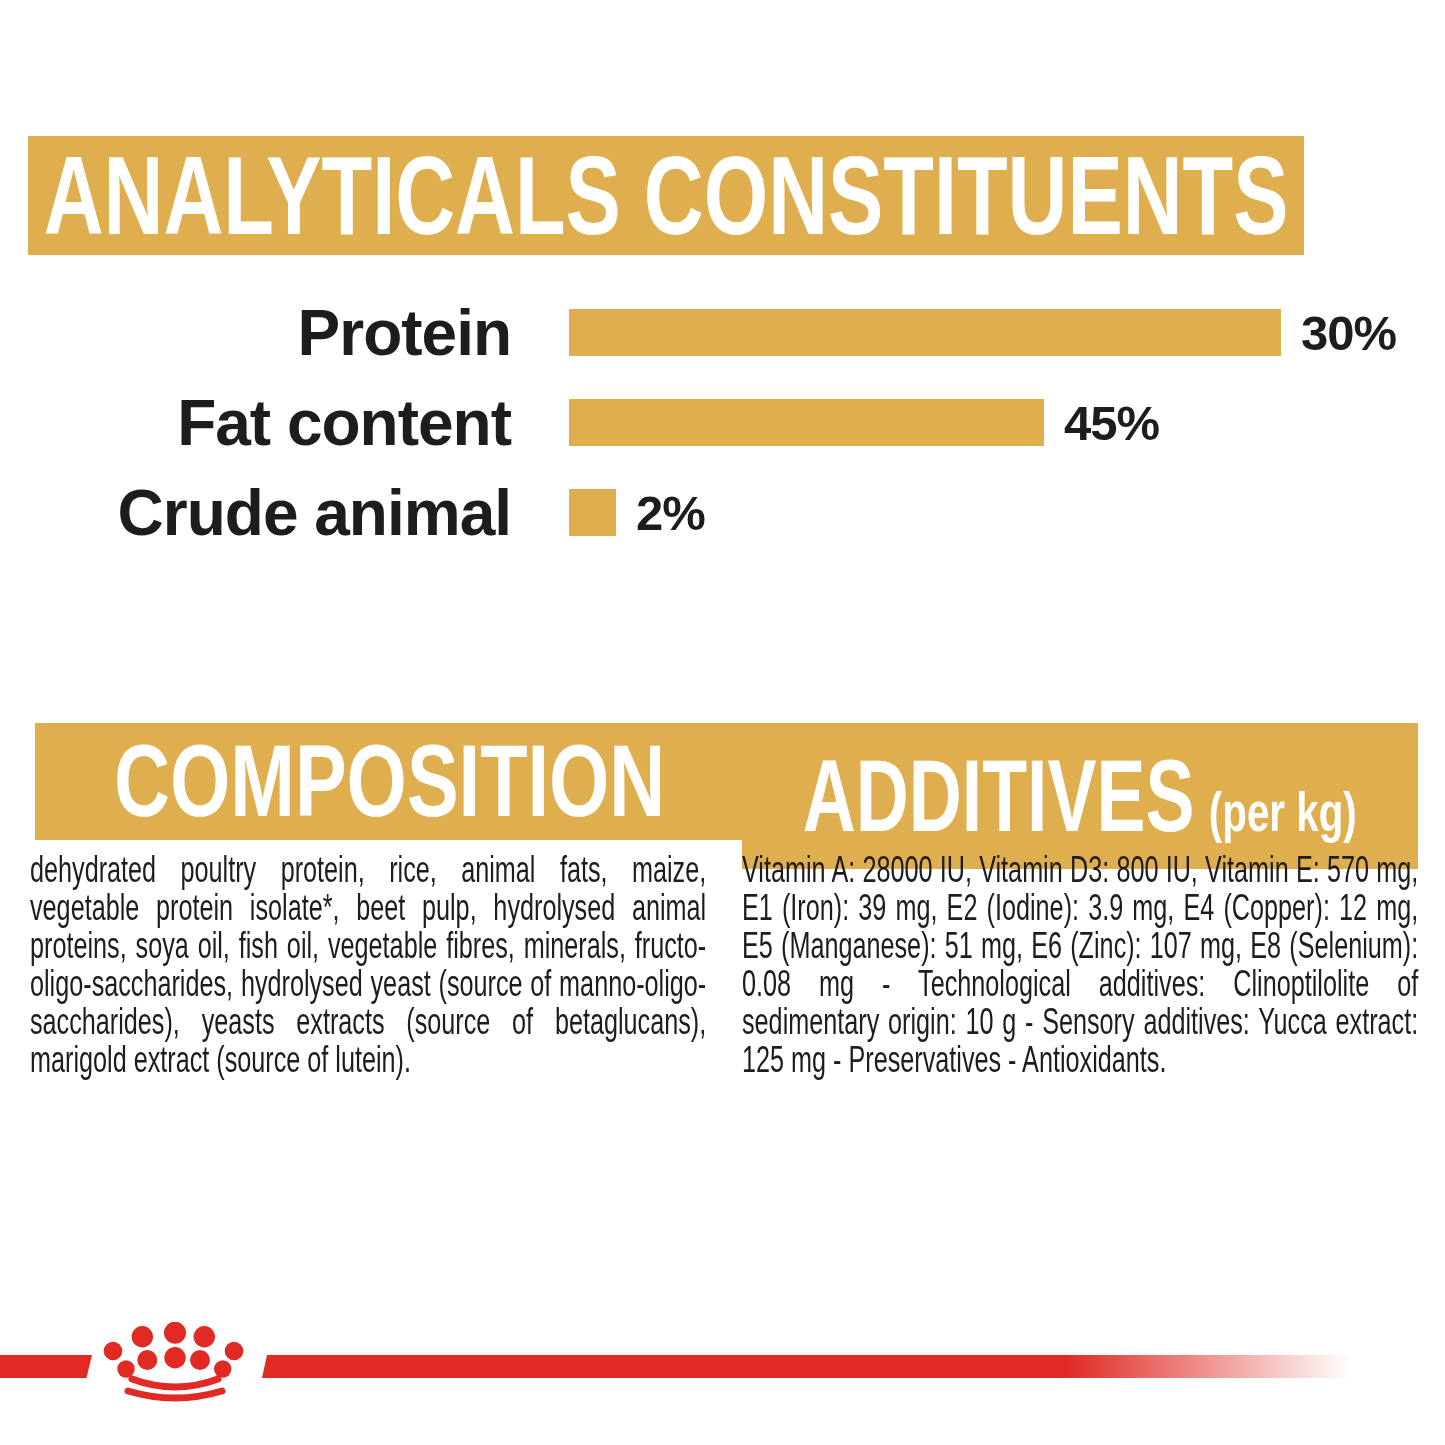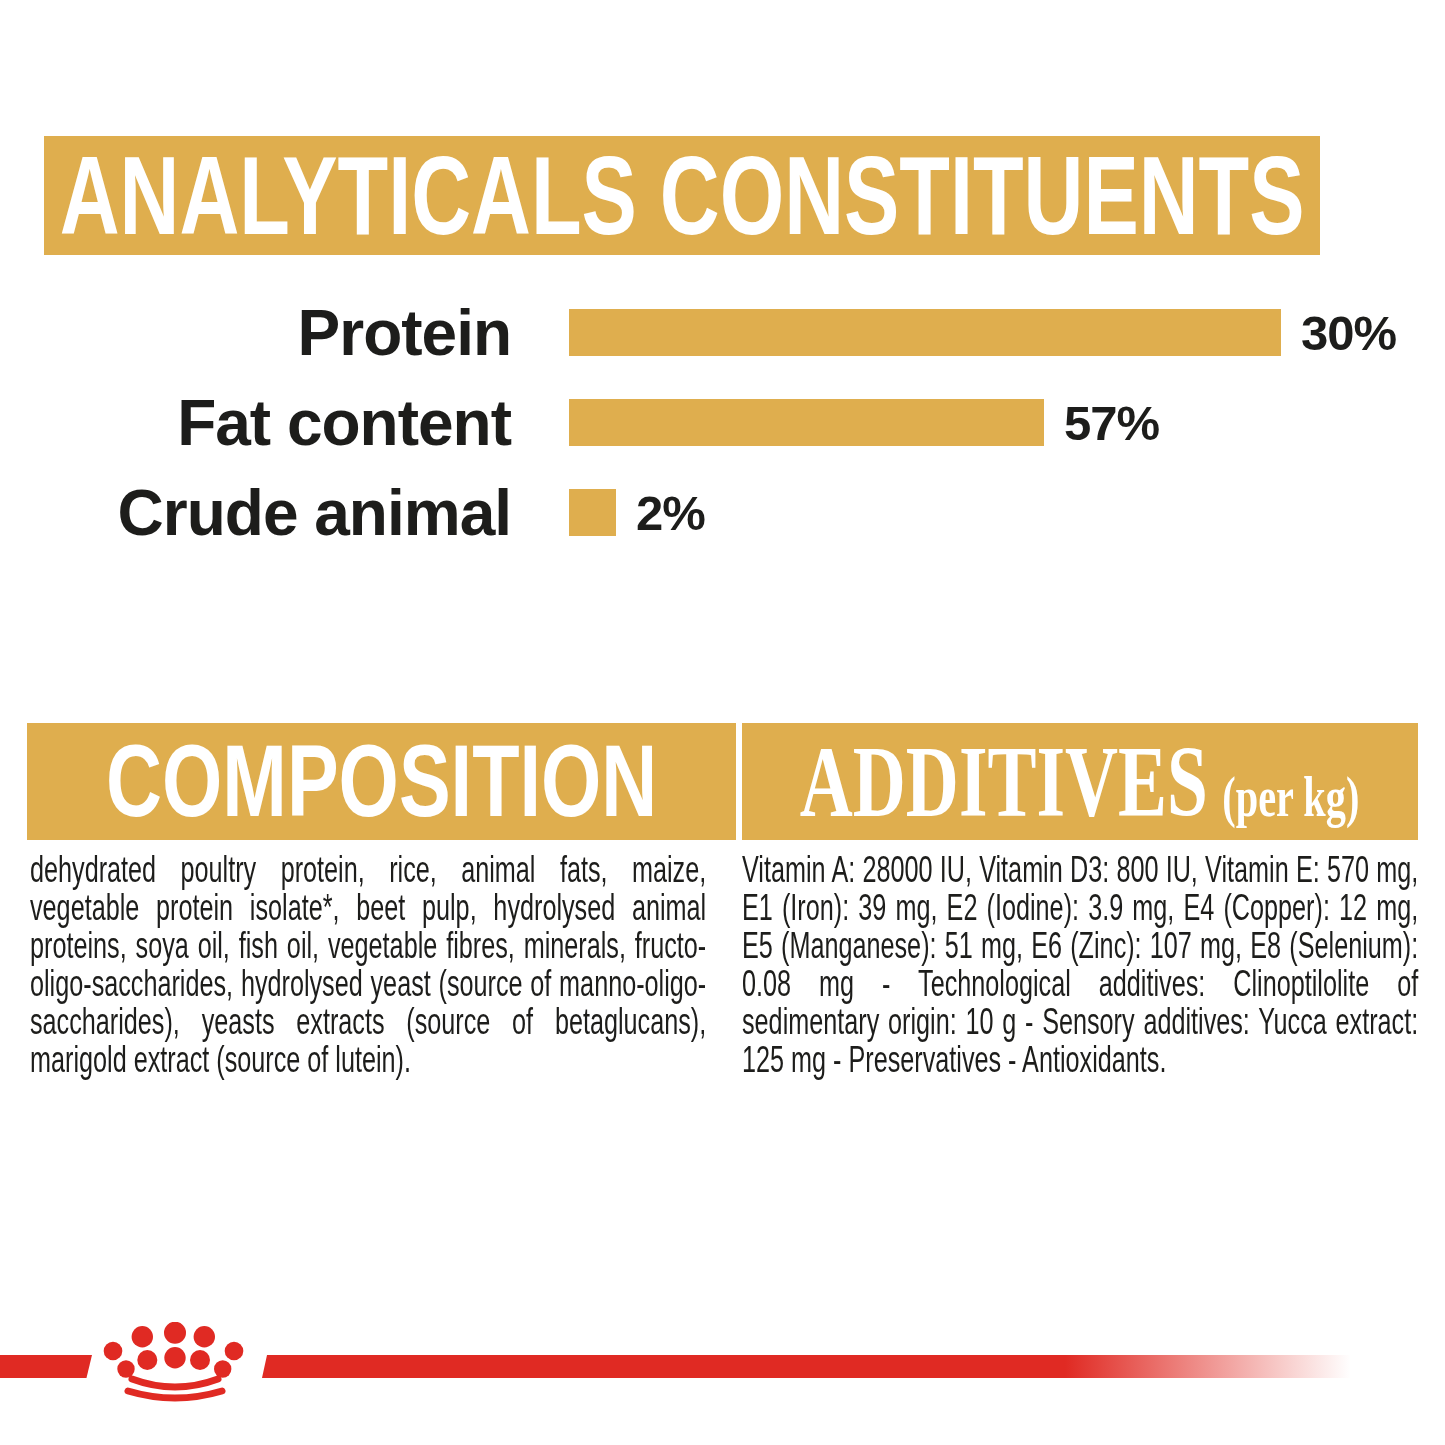--- a/index.html
+++ b/index.html
@@ -21,23 +21,23 @@
   }
 
   
   .banner {
     position: absolute;
     background: var(--gold);
     display: flex;
     align-items: center;
     justify-content: center;
   }
-  .banner-top    { left: 44px;  top: 136px; width: 1276px; height: 119px; }
-  .banner-left   { left: 27px;  top: 723px; width: 709px;  height: 117px; justify-content: center; }
-  .banner-right  { left: 742px; top: 723px; width: 676px;  height: 117px; font-family: Liberation Serif, serif; }
+  .banner-top    { left: 28px;  top: 136px; width: 1276px; height: 119px; }
+  .banner-left   { left: 35px;  top: 723px; width: 709px;  height: 117px; justify-content: center; }
+  .banner-right  { left: 742px; top: 723px; width: 676px;  height: 146px; }
   .banner-text {
     color: var(--white);
     font-weight: 700;
     white-space: nowrap;
     display: inline-flex;
     align-items: baseline;
     transform-origin: center;
   }
   .banner-top .banner-text   { font-size: 112px; transform: scaleX(0.74); }
   .banner-left .banner-text  { font-size: 102px; transform: scaleX(0.76); }
@@ -123,21 +123,21 @@
 
   <div id="chart">
       <div class="chart-row" style="top: 309px;">
         <span class="bar-cat">Protein</span>
         <div class="bar" style="width:712px"></div>
         <span class="bar-val" style="left:1277px">30%</span>
       </div>
       <div class="chart-row" style="top: 399px;">
         <span class="bar-cat">Fat content</span>
         <div class="bar" style="width:475px"></div>
-        <span class="bar-val" style="left:1040px">57%</span>
+        <span class="bar-val" style="left:1040px">45%</span>
       </div>
       <div class="chart-row" style="top: 489px;">
         <span class="bar-cat">Crude animal</span>
         <div class="bar" style="width:47px"></div>
         <span class="bar-val" style="left:612px">2%</span>
       </div>
     </div>
 
   <div class="banner banner-left">
     <span class="banner-text">COMPOSITION</span>

